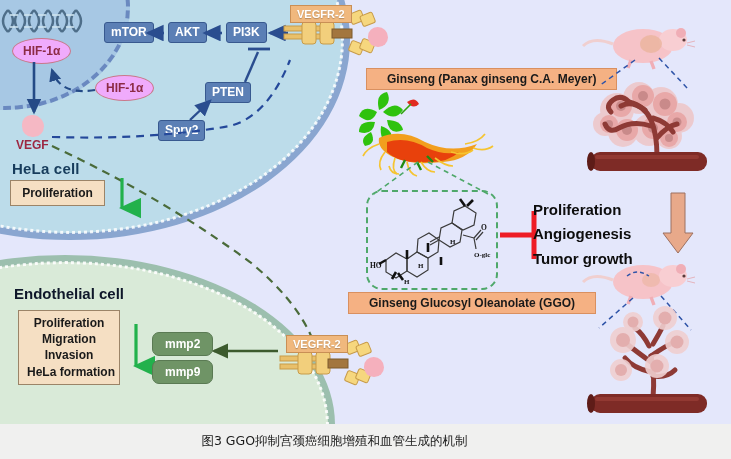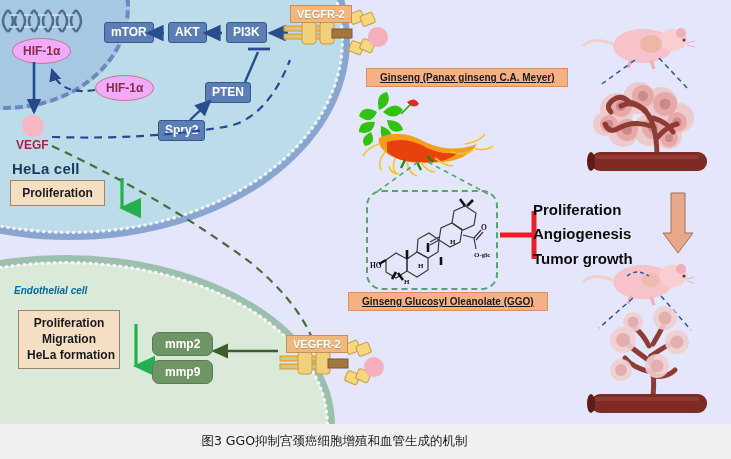--- a/index.html
+++ b/index.html
@@ -58,21 +58,21 @@
   }
   #endo-membrane-inner {
     left: -199px; top: 261px;
     width: 528px; height: 328px;
     border-radius: 50%;
     border: 3px dotted #ffffff;
     opacity: .9;
   }
   #endo-label {
     left: 14px; top: 285px;
-    font-size: 10px; font-weight: bold; color: #0369a1; font-style: italic;
+    font-size: 15px; font-weight: bold; color: #0f172a;
   }
 
   
   .sig-box {
     background: #5b7fb5;
     color: #fff;
     border: 1px solid #38598f;
     border-radius: 3px;
     font-size: 12px; font-weight: bold;
     padding: 3px 6px;
@@ -107,24 +107,23 @@
     font-size: 12px; font-weight: bold;
     padding: 4px 8px;
     text-align: center;
     line-height: 1.35;
     white-space: nowrap;
   }
   .orange-label {
     background: #f5b183;
     border: 1px solid #d99060;
     color: #1a1a1a;
-    font-size: 10px; font-weight: bold;
-    padding: 3px 13px;
+    font-size: 12px; font-weight: bold;
+    padding: 3px 20px;
     white-space: nowrap;
-    text-decoration: underline;
   }
   .vegfr-label {
     background: #f0b87d;
     border: 1px solid #c98f55;
     color: #ffffff;
     font-size: 11px; font-weight: bold;
     padding: 2px 6px;
     white-space: nowrap;
     text-shadow: 0 1px 1px rgba(0,0,0,.25);
     margin-left: 10px;
@@ -268,20 +267,21 @@
   </div>
   <div class="abs" style="left:368px; top:27px; width:20px; height:20px; background:#f5b0bd; border-radius:48% 52% 50% 50%;"></div>
 
   <div class="abs" id="endo-cell"></div>
   <div class="abs" id="endo-membrane-inner"></div>
   <div class="abs" id="endo-label">Endothelial cell</div>
 
   <div class="abs tan-box" style="left:18px; top:310px; width:102px;">
     <div>Proliferation</div>
     <div>Migration</div>
+    <div>Invasion</div>
     <div>HeLa formation</div>
   </div>
 
   <svg class="abs" style="left:126px; top:322px;" width="20" height="56">
     <line x1="10" y1="2" x2="10" y2="44" stroke="#22b14c" stroke-width="3.2" marker-end="url(#ah-green)"></line>
   </svg>
 
   <div class="abs mmp-box" style="left:152px; top:332px;">mmp2</div>
   <div class="abs mmp-box" style="left:152px; top:360px;">mmp9</div>
 

